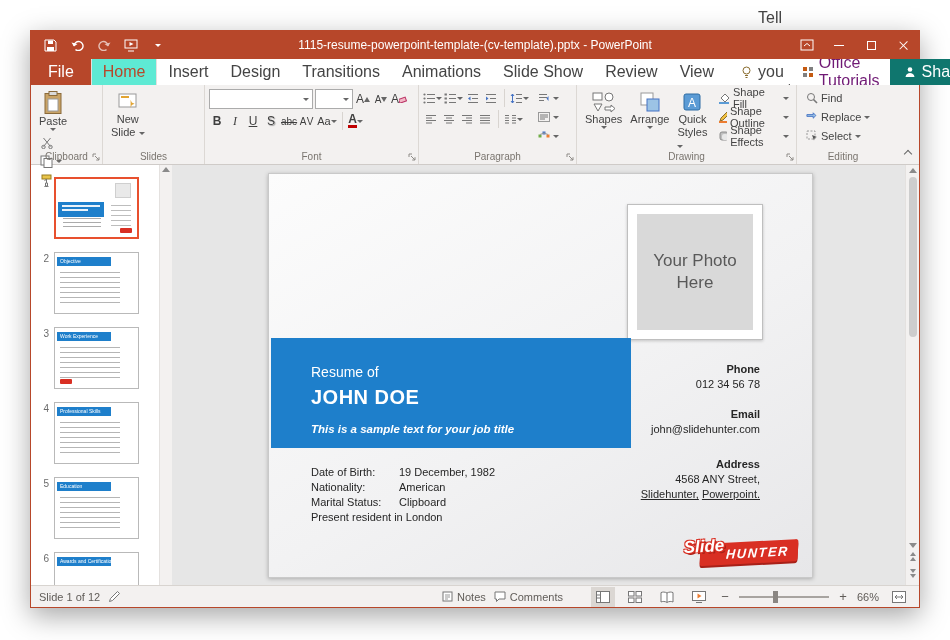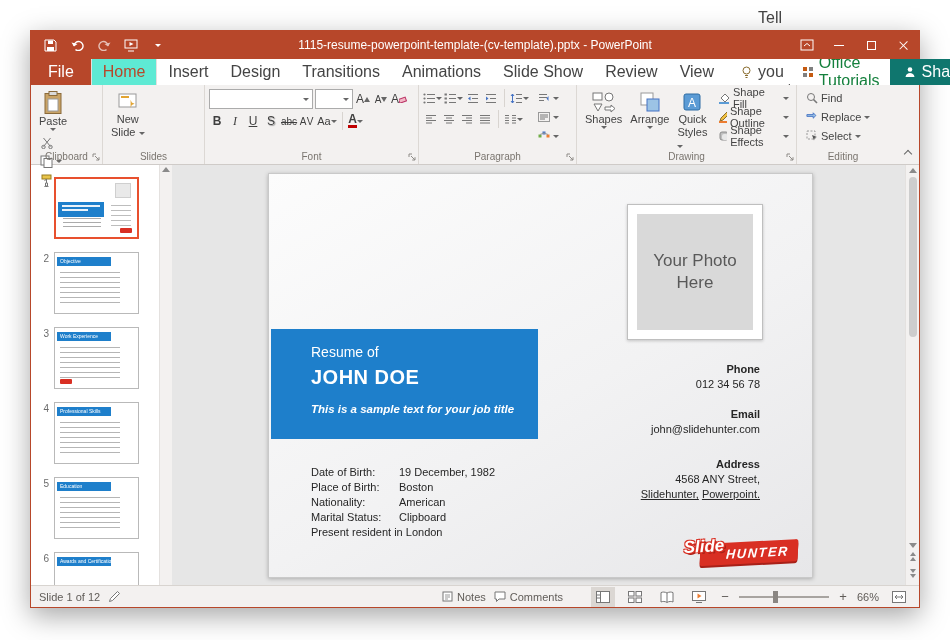--- a/index.html
+++ b/index.html
@@ -17,21 +17,21 @@
 .close-x{position:relative;width:11px;height:11px;display:block;}
 .close-x::before,.close-x::after{content:"";position:absolute;left:5px;top:0;width:1.4px;height:11px;background:#fff;}
 .close-x::before{transform:rotate(45deg);}.close-x::after{transform:rotate(-45deg);}
 
 .tabrow{height:26px;background:#fff;display:flex;align-items:stretch;font-size:16px;color:#444;flex:0 0 auto;}
 .tab-file{background:#B7472A;color:#fff;padding:0 17px;display:flex;align-items:center;}
 .tab{padding:0 11px;display:flex;align-items:center;white-space:nowrap;}
 .tab.active{background:#5eead4;color:#B7472A;border-left:1px solid #E4E1DF;border-right:1px solid #E4E1DF;}
 .tellme{display:flex;align-items:center;gap:6px;margin-left:16px;color:#444;}
 .trspacer{flex:1;}
-.tutorials{display:flex;align-items:center;gap:5px;padding:0 10px;color:#15803d;justify-content:flex-end;}
+.tutorials{display:flex;align-items:center;gap:5px;padding:0 10px;color:#701a75;justify-content:flex-end;}
 .share{background:#0f766e;color:#fff;display:flex;align-items:center;gap:6px;padding:0 14px;}
 
 .ribbon{height:80px;background:#F3F1F0;border-bottom:1px solid #CFCBC8;display:flex;position:relative;flex:0 0 auto;}
 .rgroup{position:relative;border-right:1px solid #DCD8D4;padding:4px 4px 16px 4px;display:flex;align-items:flex-start;}
 .rlabel{position:absolute;bottom:2px;left:0;right:0;text-align:center;font-size:10px;color:#7A756F;}
 .launcher{position:absolute;right:2px;bottom:3px;}
 .bigbtn{display:flex;flex-direction:column;align-items:center;font-size:11px;color:#444;padding:2px 4px;line-height:13px;}
 .minicol{display:flex;flex-direction:column;gap:1px;margin-left:2px;}
 .mbtn{display:flex;align-items:center;gap:3px;height:18px;font-size:11px;color:#444;padding:0 3px;}
 .dd{display:inline-block;width:0;height:0;border-left:3px solid transparent;border-right:3px solid transparent;border-top:3.5px solid #666;vertical-align:middle;}
@@ -66,21 +66,21 @@
 .tri-down{width:0;height:0;border-left:4px solid transparent;border-right:4px solid transparent;border-top:5px solid #8a8a8a;}
 .canvas{flex:1;background:#E6E6E6;position:relative;min-width:0;}
 .v-scroll{width:14px;background:#F3F1F0;border-left:1px solid #E4E1DF;display:flex;flex-direction:column;align-items:center;padding:3px 0;}
 .v-thumb{width:8px;height:160px;background:#CDCDCD;border-radius:4px;margin:4px 0 auto;}
 .dblchev{display:flex;flex-direction:column;gap:1px;align-items:center;padding:4px 0;}
 .dblchev .tri-up,.dblchev .tri-down{border-left-width:3px;border-right-width:3px;border-bottom-width:4px;border-top-width:4px;}
 
 .slide{position:absolute;left:96px;top:8px;width:545px;height:405px;background:linear-gradient(150deg,#FCFCFC 0%,#F2F2F3 55%,#E7E7E9 100%);border:1px solid #C9C9C9;box-shadow:0 1px 4px rgba(0,0,0,.25);}
 .photo-ph{position:absolute;left:358px;top:30px;width:136px;height:136px;background:#fff;border:1px solid #BFBFBF;box-shadow:0 1px 3px rgba(0,0,0,.2);padding:9px;}
 .photo-inner{width:100%;height:100%;background:#D9D9D9;display:flex;align-items:center;justify-content:center;text-align:center;color:#595959;font-size:17px;line-height:22px;padding:0 14px;}
-.banner{position:absolute;left:2px;top:155px;width:267px;height:110px;background:#1E7FCB;color:#fff;padding:15px 0 0 40px;}
+.banner{position:absolute;left:2px;top:164px;width:360px;height:110px;background:#1E7FCB;color:#fff;padding:26px 0 0 40px;}
 .banner-pre{font-size:14px;}
 .banner-name{font-size:20px;font-weight:bold;letter-spacing:.5px;margin-top:6px;}
 .banner-job{font-size:11.5px;font-style:italic;font-weight:bold;margin-top:14px;}
 .details{position:absolute;left:42px;top:291px;font-size:11px;color:#262626;line-height:15px;}
 .drow{display:flex;}
 .dlabel{width:88px;}
 .contact{position:absolute;right:52px;top:188px;text-align:right;font-size:11px;color:#262626;line-height:15px;}
 .clabel{font-weight:bold;}
 .cgap1{margin-top:15px;}
 .cgap2{margin-top:20px;}
@@ -588,24 +588,20 @@
           <div class="banner-pre">Resume of</div>
           <div class="banner-name">JOHN DOE</div>
           <div class="banner-job">This is a sample text for your job title</div>
         </div>
         <div class="details">
           <div class="drow">
               <span class="dlabel">Date of Birth:</span>
               <span>19 December, 1982</span>
             </div>
           <div class="drow">
-              <span class="dlabel">Place of Birth:</span>
-              <span>Boston</span>
-            </div>
-          <div class="drow">
               <span class="dlabel">Nationality:</span>
               <span>American</span>
             </div>
           <div class="drow">
               <span class="dlabel">Marital Status:</span>
               <span>Clipboard</span>
             </div>
           <div class="drow">
               <span>Present resident in London</span>
             </div>

